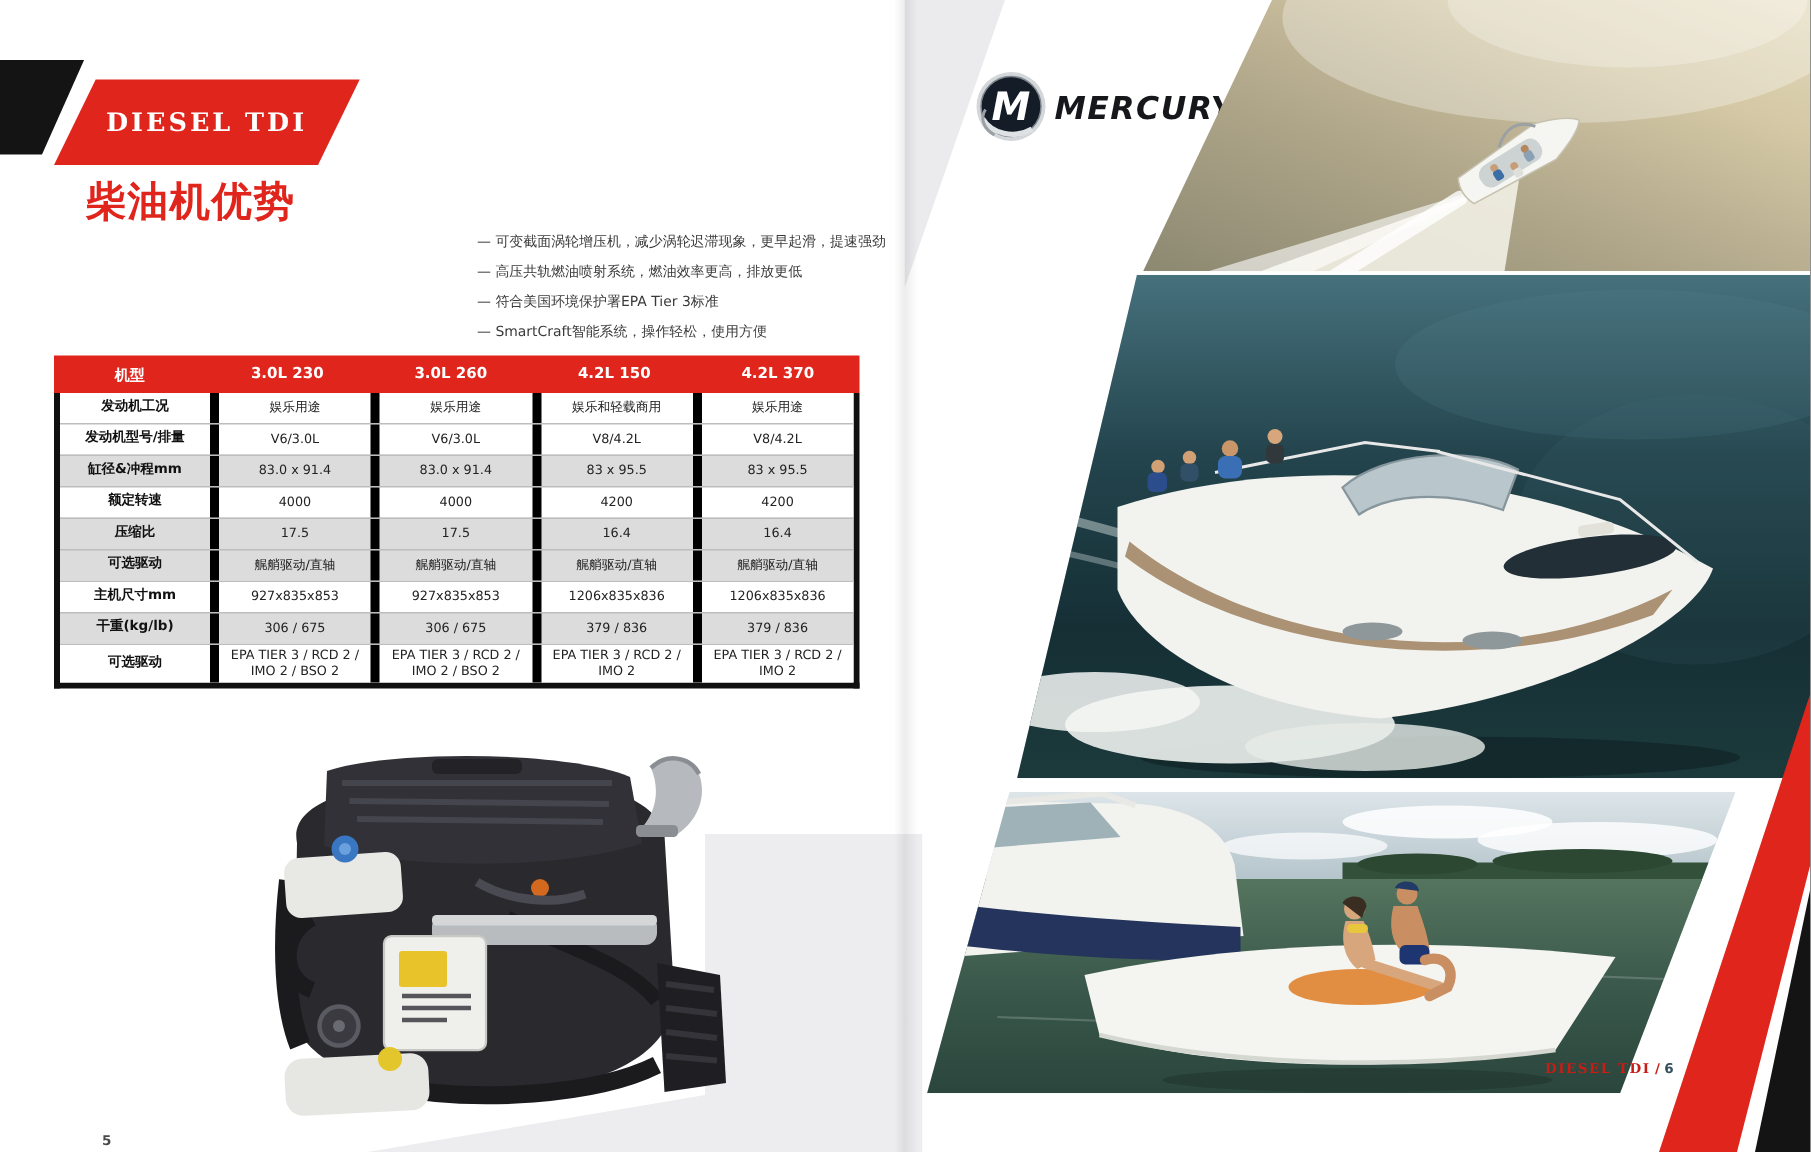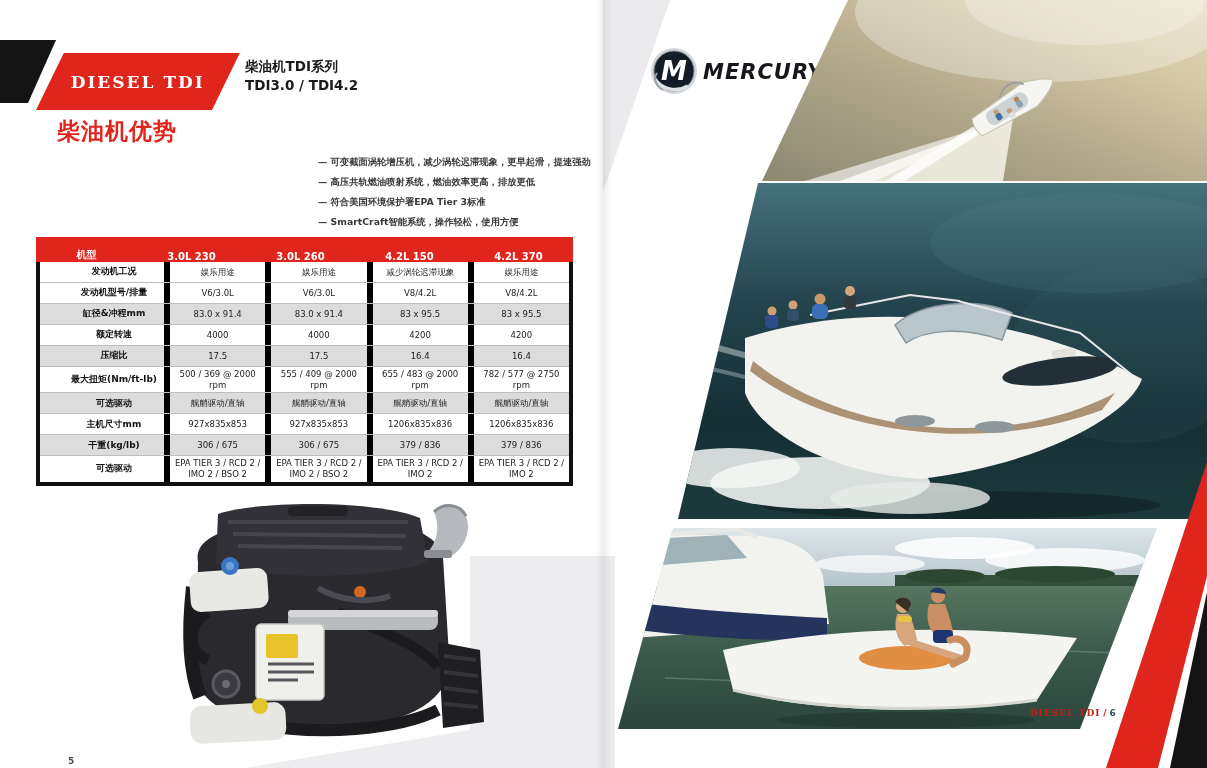--- a/index.html
+++ b/index.html
@@ -13,31 +13,31 @@
   .gray-wedge-bottom{clip-path:polygon(245px 768px,615px 768px,615px 556px,470px 556px,470px 730px);background:#ededf0;}
   .fold-shadow{left:596px;width:16px;background:linear-gradient(90deg,rgba(0,0,0,0) 0%,rgba(0,0,0,0.07) 45%,rgba(0,0,0,0) 100%);}
   .red-band-br{clip-path:polygon(1207px 462px,1207px 576px,1158px 768px,1106px 768px);background:#e0251c;}
   .black-corner-br{clip-path:polygon(1207px 592px,1207px 768px,1170px 768px);background:#141414;}
   
   .banner{position:absolute;left:36px;top:53px;width:176px;height:57px;background:#e0251c;
           transform:skewX(-26deg);transform-origin:bottom left;display:flex;align-items:center;justify-content:center;}
   .banner span{transform:skewX(26deg);color:#fff;font-family:"DejaVu Serif","Liberation Serif",serif;
                font-weight:bold;font-size:17px;letter-spacing:2px;white-space:nowrap;}
   .series-title{position:absolute;left:245px;top:57px;font-weight:bold;color:#1a1a1a;font-size:13.5px;line-height:19px;}
-  .page-heading{position:absolute;left:57px;top:116px;font-size:23px;font-weight:bold;color:#e0251c;letter-spacing:1px;}
+  .page-heading{position:absolute;left:57px;top:116px;font-size:27px;font-weight:bold;color:#e0251c;letter-spacing:1px;}
   .intro-par{position:absolute;left:57px;top:162px;width:267px;font-size:9px;line-height:11.5px;color:#3a3a3a;text-align:justify;}
   .advantages{position:absolute;left:318px;top:156px;width:278px;margin:0;padding:0;list-style:none;}
-  .advantages li{font-size:9.3px;line-height:12px;color:#3a3a3a;margin-bottom:8px;font-weight:bold;}
+  .advantages li{font-size:9.3px;line-height:12px;color:#3a3a3a;margin-bottom:8px;}
   
   .spec-table{position:absolute;left:36px;top:237px;width:537px;}
-  .spec-head{display:flex;background:#e0251c;height:25px;color:#fff;align-items:flex-end;}
+  .spec-head{display:flex;background:#e0251c;height:25px;color:#fff;align-items:center;}
   .spec-head .th{flex:1;text-align:center;font-weight:bold;font-size:10px;}
   .spec-head .th.label{flex:0 0 101px;}
   .spec-body{border-left:4px solid #101010;border-right:4px solid #101010;border-bottom:4px solid #101010;background:#fff;}
-  .tr{display:flex;min-height:20px;border-top:1px solid #bdbdbd;background:#fff;padding-left:24px;}
+  .tr{display:flex;min-height:20px;border-top:1px solid #bdbdbd;background:#fff;}
   .tr:first-child{border-top:none;}
   .tr.alt{background:#dcdcdc;}
   .td{flex:1;display:flex;align-items:center;justify-content:center;text-align:center;
       font-size:8.5px;color:#222;padding:2px 3px;border-left:6px solid #000000;line-height:1.25;}
   .td.label{flex:0 0 94px;font-weight:bold;font-size:9px;border-left:none;color:#111;}
   
   .photo{position:absolute;overflow:hidden;}
   .photo svg{display:block;width:100%;height:100%;}
   .photo-top{left:745px;top:0;width:462px;height:181px;clip-path:polygon(103px 0,462px 0,462px 181px,17px 181px);}
   .photo-mid{left:660px;top:183px;width:547px;height:336px;clip-path:polygon(98px 0,547px 0,547px 336px,18px 336px);}
@@ -56,24 +56,20 @@
 
 <div class="spread">
 
   <div class="shape gray-fold-top"></div>
   <div class="shape gray-wedge-bottom"></div>
   <div class="shape fold-shadow"></div>
   <div class="black-corner-tl"></div>
 
   <div class="banner">
     <span>DIESEL TDI</span>
-  </div>
-  <div class="series-title">
-    <div>柴油机TDI系列</div>
-    <div>TDI3.0 / TDI4.2</div>
   </div>
   <div class="page-heading">柴油机优势</div>
 
   <ul class="advantages">
       <li>— 可变截面涡轮增压机，减少涡轮迟滞现象，更早起滑，提速强劲</li>
       <li>— 高压共轨燃油喷射系统，燃油效率更高，排放更低</li>
       <li>— 符合美国环境保护署EPA Tier 3标准</li>
       <li>— SmartCraft智能系统，操作轻松，使用方便</li>
     </ul>
 
@@ -83,21 +79,21 @@
         <div class="th">3.0L 230</div>
         <div class="th">3.0L 260</div>
         <div class="th">4.2L 150</div>
         <div class="th">4.2L 370</div>
       </div>
     <div class="spec-body">
         <div class="tr">
           <div class="td label">发动机工况</div>
           <div class="td">娱乐用途</div>
           <div class="td">娱乐用途</div>
-          <div class="td">减少涡轮迟滞现象</div>
+          <div class="td">娱乐和轻载商用</div>
           <div class="td">娱乐用途</div>
         </div>
         <div class="tr">
           <div class="td label">发动机型号/排量</div>
           <div class="td">V6/3.0L</div>
           <div class="td">V6/3.0L</div>
           <div class="td">V8/4.2L</div>
           <div class="td">V8/4.2L</div>
         </div>
         <div class="tr alt">
@@ -113,27 +109,20 @@
           <div class="td">4000</div>
           <div class="td">4200</div>
           <div class="td">4200</div>
         </div>
         <div class="tr alt">
           <div class="td label">压缩比</div>
           <div class="td">17.5</div>
           <div class="td">17.5</div>
           <div class="td">16.4</div>
           <div class="td">16.4</div>
-        </div>
-        <div class="tr">
-          <div class="td label">最大扭矩(Nm/ft-lb)</div>
-          <div class="td">500 / 369 @ 2000 rpm</div>
-          <div class="td">555 / 409 @ 2000 rpm</div>
-          <div class="td">655 / 483 @ 2000 rpm</div>
-          <div class="td">782 / 577 @ 2750 rpm</div>
         </div>
         <div class="tr alt">
           <div class="td label">可选驱动</div>
           <div class="td">艉艄驱动/直轴</div>
           <div class="td">艉艄驱动/直轴</div>
           <div class="td">艉艄驱动/直轴</div>
           <div class="td">艉艄驱动/直轴</div>
         </div>
         <div class="tr">
           <div class="td label">主机尺寸mm</div>

